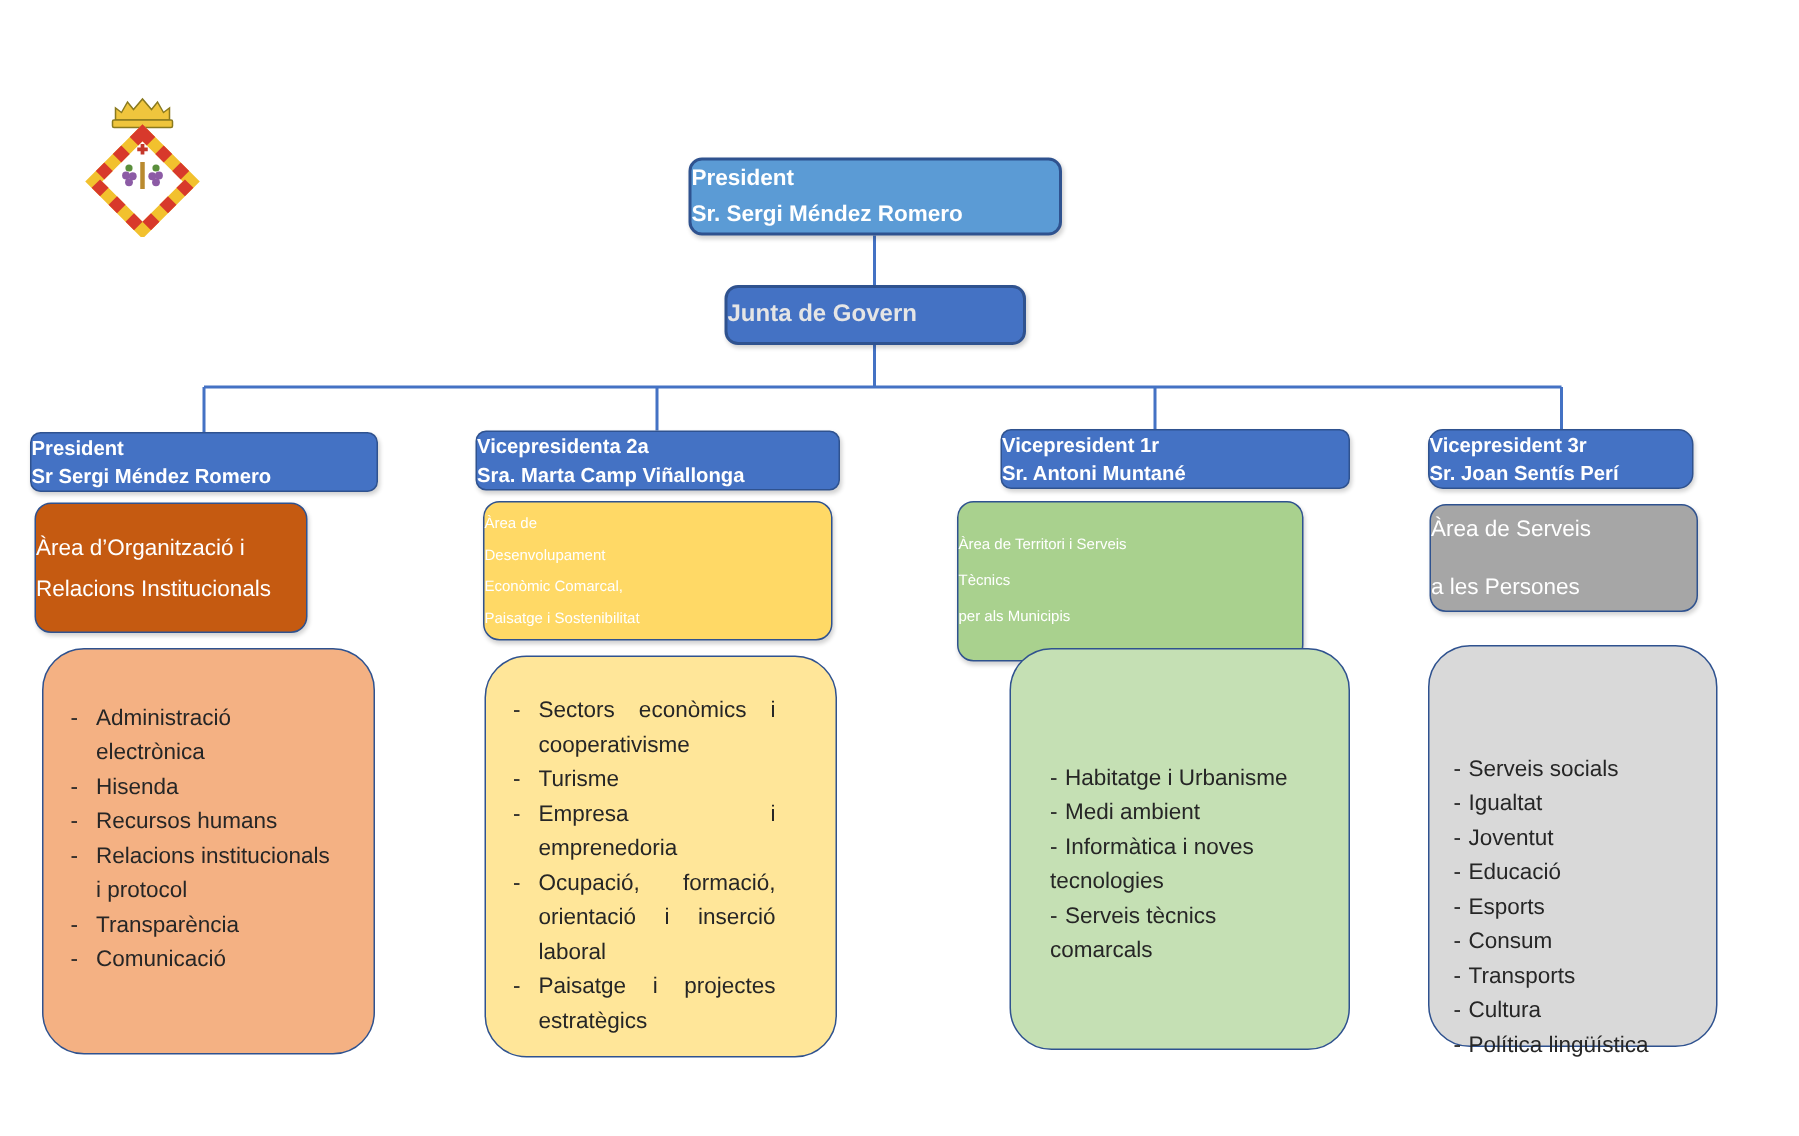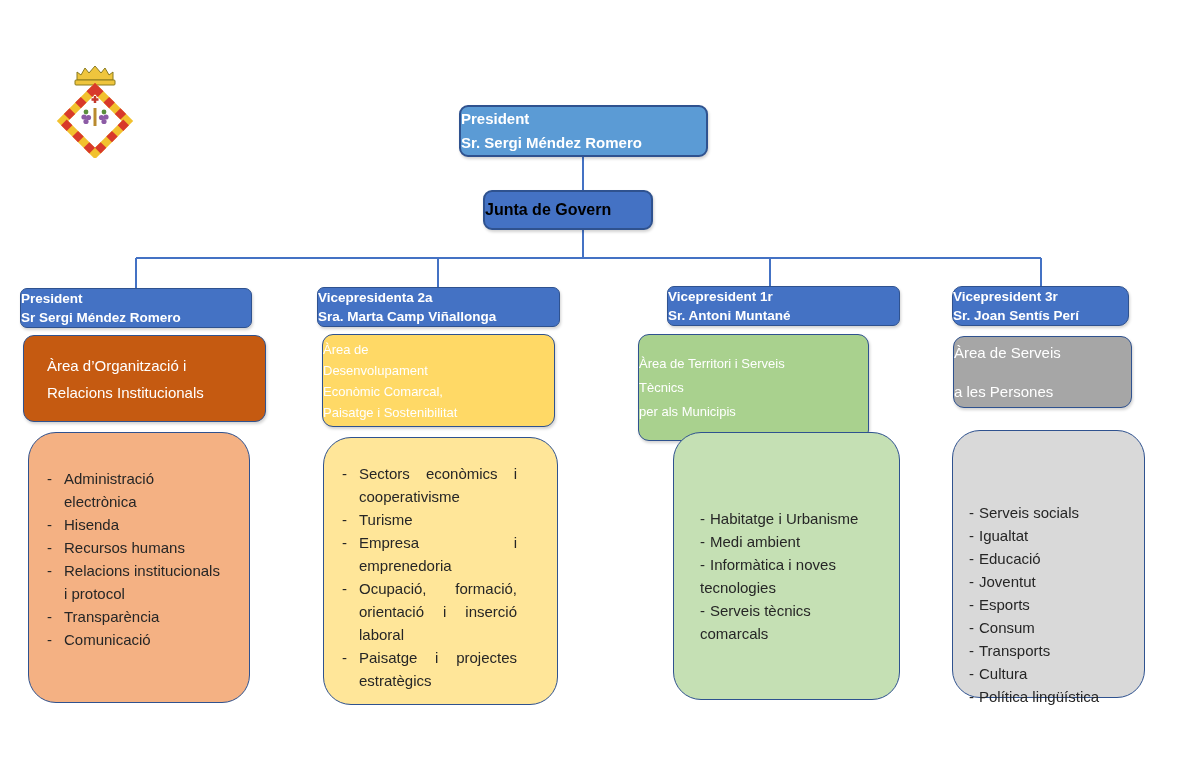--- a/index.html
+++ b/index.html
@@ -15,34 +15,34 @@
 
   .box{position:absolute;box-sizing:border-box;display:flex;flex-direction:column;
        align-items:flex-start;justify-content:center;text-align:center;
        box-shadow:1px 2px 3px rgba(0,0,0,0.18);}
   .president{
     left:459px;top:105px;width:249px;height:52px;
     background:var(--president-blue,#5B9BD5);border:2px solid var(--border-navy,#2F528F);
     border-radius:9px;color:#fff;font-weight:bold;font-size:15px;line-height:24px;
   }
   .junta{
-    left:483px;top:190px;width:170px;height:40px;
+    left:483px;top:190px;width:201px;height:40px;
     background:var(--header-blue,#4472C4);border:2px solid var(--border-navy,#2F528F);
-    border-radius:9px;color:#000000;font-weight:bold;font-size:16px;
+    border-radius:9px;color:#e5e5e5;font-weight:bold;font-size:16px;
   }
   .hdr{
     background:var(--header-blue,#4472C4);border:1.5px solid var(--border-navy,#2F528F);
     border-radius:7px;color:#fff;font-weight:600;font-size:13.5px;line-height:19px;
     height:40px;
   }
   .area{
     border:1.5px solid var(--border-navy,#2F528F);border-radius:11px;color:#fff;
-    font-size:13px;
-  }
-  .area-orange{left:23px;top:335px;width:243px;height:87px;background:var(--orange,#C55A11);line-height:27px;font-size:15px;padding-left:23px;}
+    font-size:10px;
+  }
+  .area-orange{left:23px;top:335px;width:182px;height:87px;background:var(--orange,#C55A11);line-height:27px;font-size:15px;}
   .area-yellow{left:322px;top:334px;width:233px;height:93px;background:var(--yellow,#FFD966);line-height:21px;}
   .area-green {left:638px;top:334px;width:231px;height:107px;background:var(--green,#A9D18E);line-height:24px;}
   .area-gray  {left:953px;top:336px;width:179px;height:72px;background:var(--gray,#A6A6A6);line-height:25px;font-size:15px;gap:14px;}
 
   .list{
     position:absolute;box-sizing:border-box;
     border:1.5px solid var(--border-navy,#2F528F);border-radius:28px;
     font-size:15px;
   }
   .list-salmon{left:28px;top:432px;width:222px;height:271px;background:var(--salmon,#F4B183);}
@@ -204,22 +204,22 @@
     <div>Sr. Joan Sentís Perí</div>
   </div>
   <div class="box area area-gray">
     <div>Àrea de Serveis</div>
     <div>a les Persones</div>
   </div>
   <div class="list list-lgray">
     <ul class="plain">
       <li><span class="dash">-</span><span class="txt">Serveis socials</span></li>
       <li><span class="dash">-</span><span class="txt">Igualtat</span></li>
+      <li><span class="dash">-</span><span class="txt">Joventut</span></li>
       <li><span class="dash">-</span><span class="txt">Educació</span></li>
-      <li><span class="dash">-</span><span class="txt">Joventut</span></li>
       <li><span class="dash">-</span><span class="txt">Esports</span></li>
       <li><span class="dash">-</span><span class="txt">Consum</span></li>
       <li><span class="dash">-</span><span class="txt">Transports</span></li>
       <li><span class="dash">-</span><span class="txt">Cultura</span></li>
       <li><span class="dash">-</span><span class="txt">Política lingüística</span></li>
     </ul>
   </div>
 
 </div>
 

